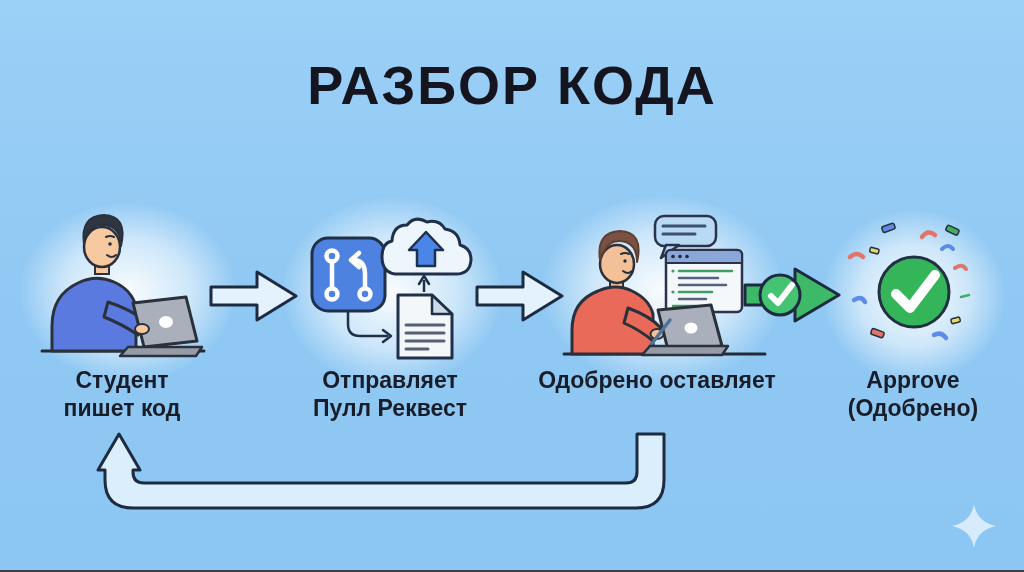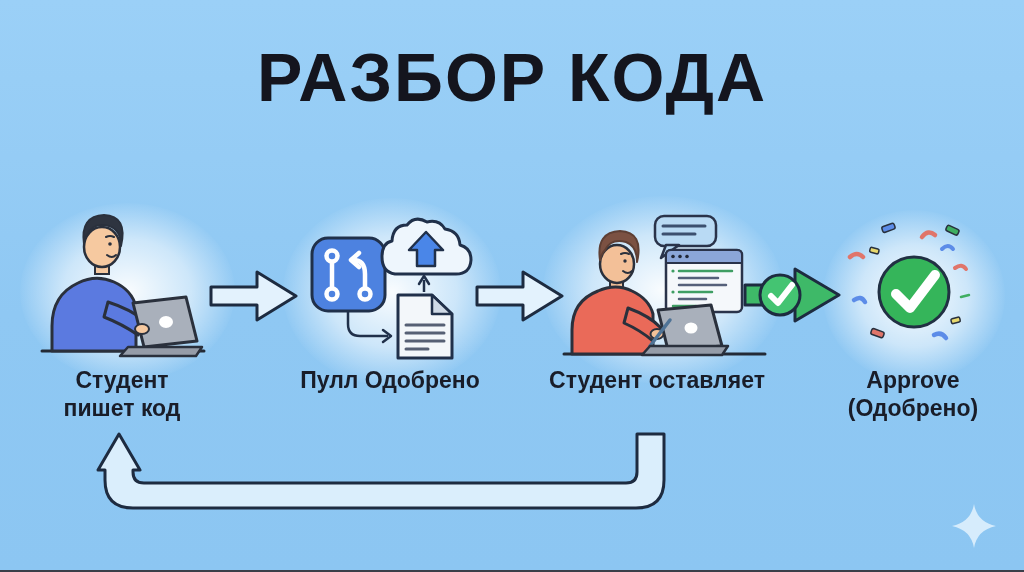--- a/index.html
+++ b/index.html
@@ -3,22 +3,22 @@
 <meta charset="utf-8">
 <style>
   html,body{margin:0;padding:0;}
   .canvas{
     position:relative;width:1024px;height:572px;overflow:hidden;
     background:linear-gradient(180deg,#9bd0f7 0%,#8fc8f3 55%,#8cc6f2 100%);
     border-bottom:2px solid #3a3f49;box-sizing:border-box;
     font-family:"Liberation Sans", sans-serif;
   }
   .title{
-    position:absolute;left:0;right:0;top:38px;margin:0;text-align:center;
-    font-size:68px;font-weight:bold;letter-spacing:2px;color:#14151e;
+    position:absolute;left:0;right:0;top:38px;margin:16px;text-align:center;
+    font-size:54px;font-weight:bold;letter-spacing:2px;color:#14151e;
   }
   .glow{position:absolute;border-radius:50%;
     background:radial-gradient(ellipse at center, rgba(255,255,255,0.95) 0%, rgba(255,255,255,0.55) 42%, rgba(255,255,255,0) 72%);}
   .g1{left:20px;top:203px;width:215px;height:178px;}
   .g2{left:283px;top:198px;width:218px;height:188px;}
   .g3{left:543px;top:196px;width:240px;height:188px;}
   .g4{left:823px;top:210px;width:182px;height:172px;}
   .abs{position:absolute;}
   .label{
     position:absolute;top:366px;width:260px;text-align:center;
@@ -170,23 +170,24 @@
 
   <svg class="abs" style="left:950px;top:502px" width="48" height="48" viewBox="0 0 48 48">
     <path d="M24,2 Q27,20 46,24 Q27,28 24,46 Q21,28 2,24 Q21,20 24,2 Z" fill="#d6ecfc"></path>
   </svg>
 
   <div class="label l1">
     <span>Студент</span>
     <span>пишет код</span>
   </div>
   <div class="label l2">
-    <span>Пулл Одобрено</span>
+    <span>Отправляет</span>
+    <span>Пулл Реквест</span>
   </div>
   <div class="label l3">
-    <span>Студент оставляет</span>
+    <span>Одобрено оставляет</span>
   </div>
   <div class="label l4">
     <span>Approve</span>
     <span>(Одобрено)</span>
   </div>
 
 </div>
 
 </body></html>

